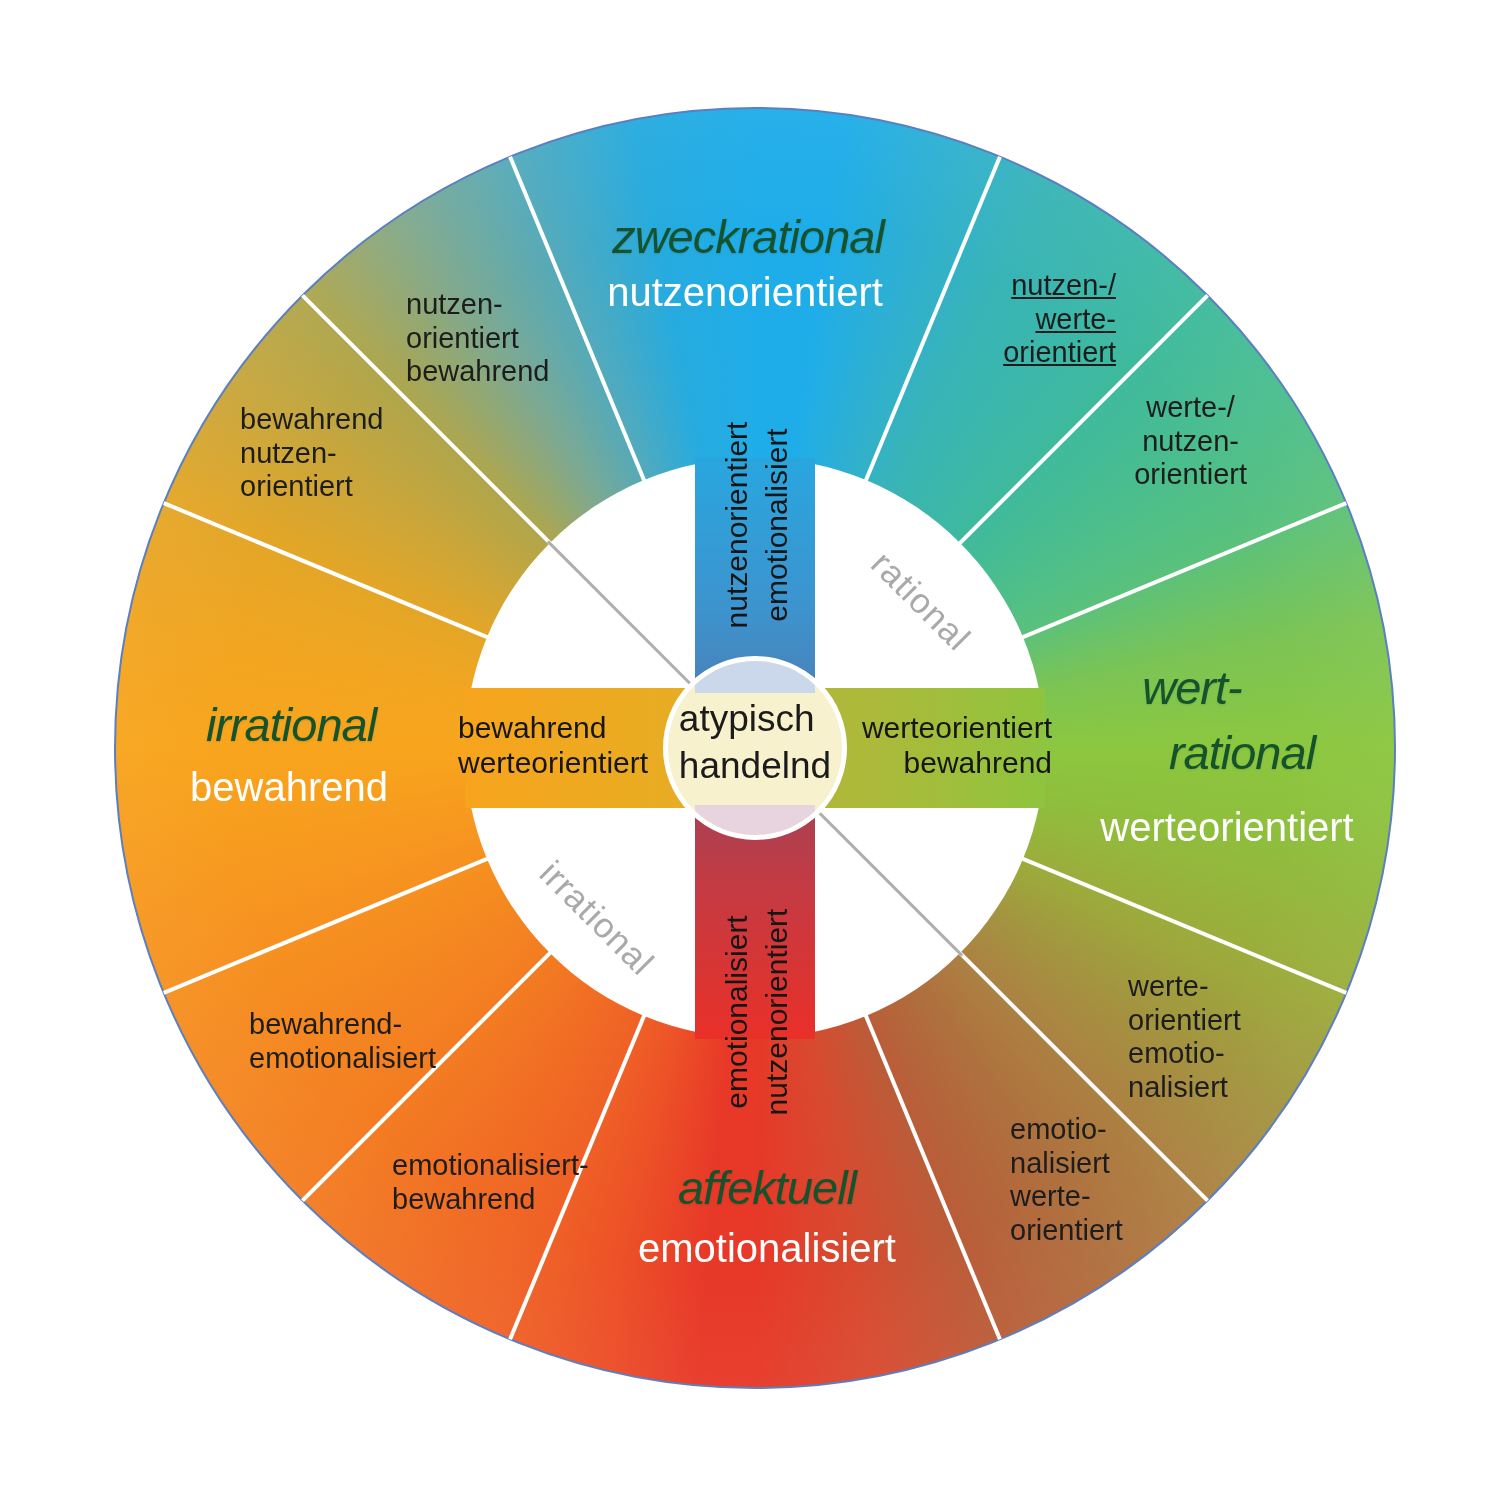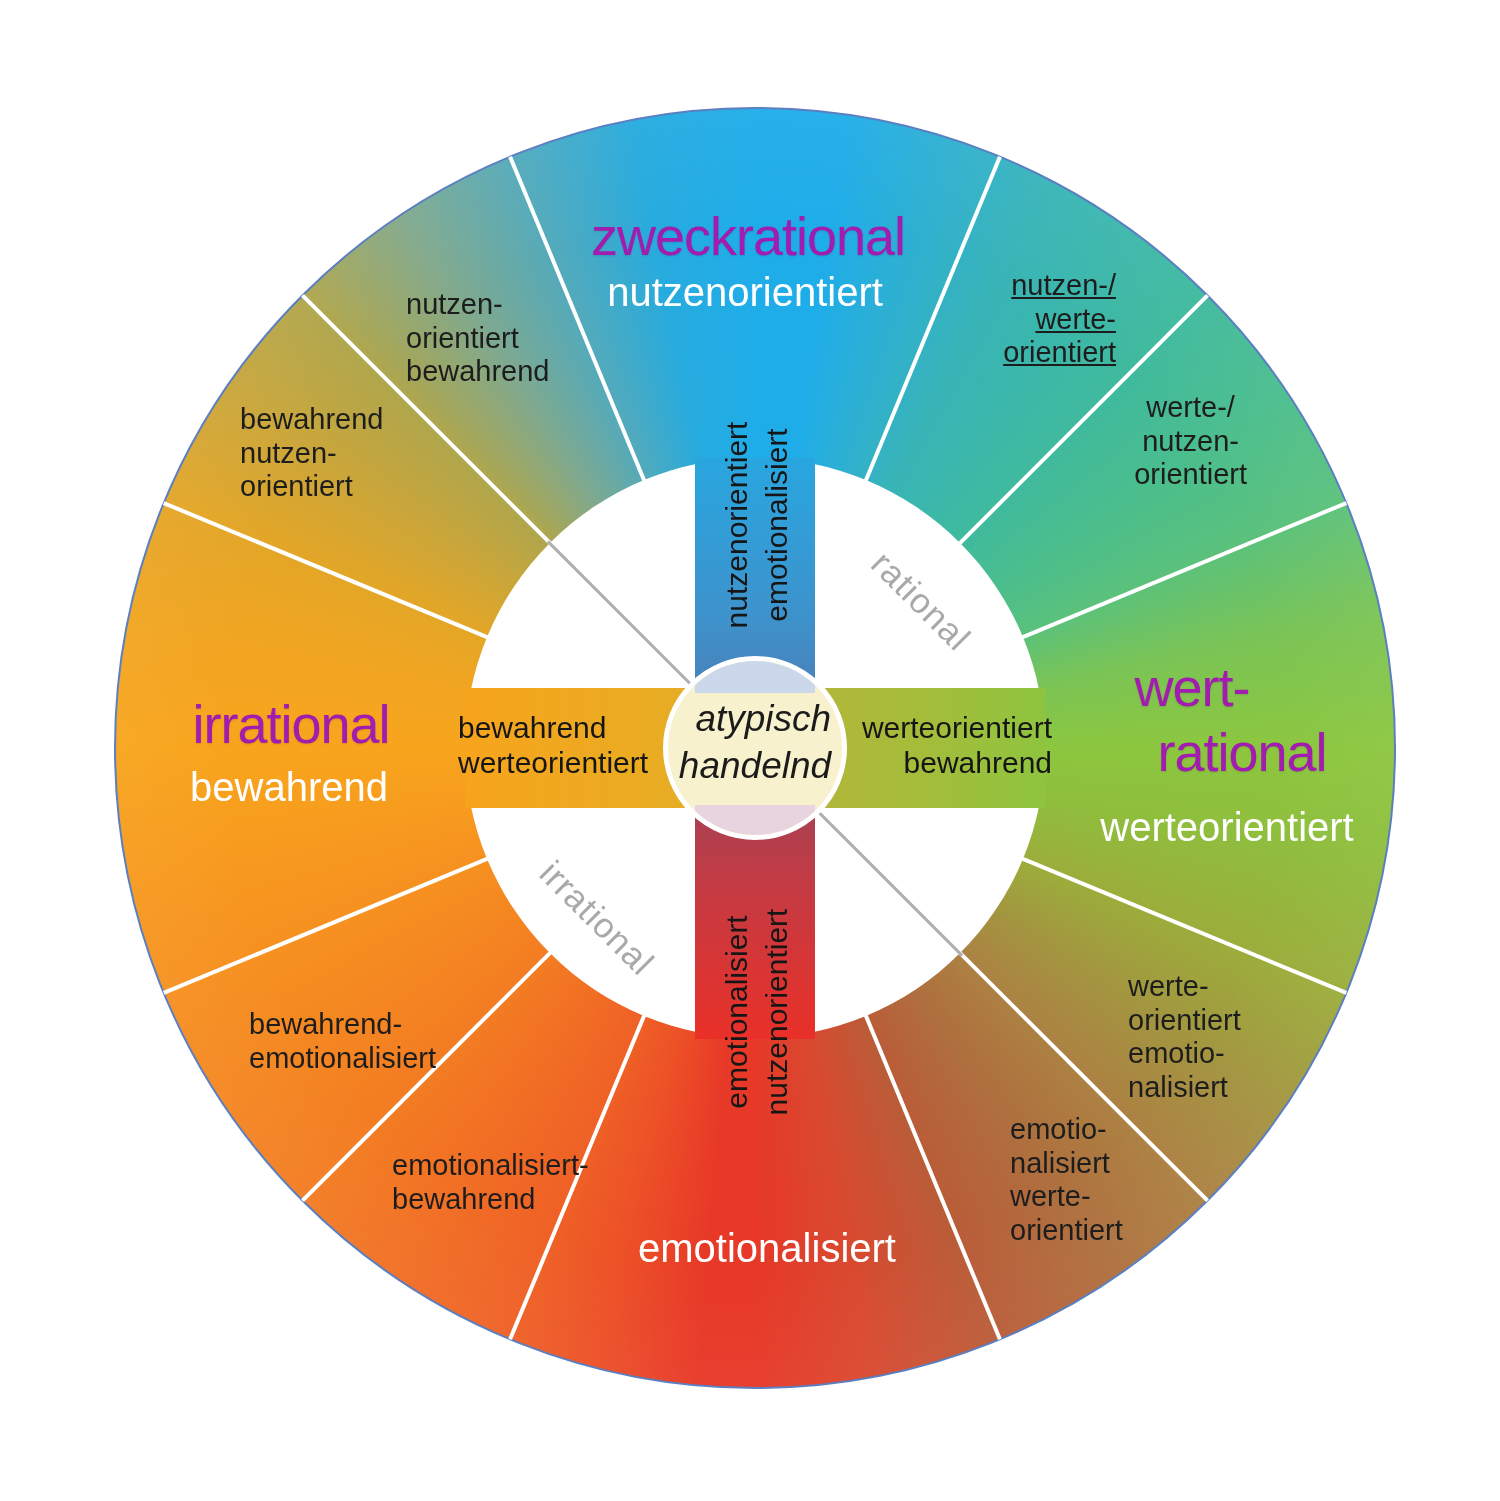--- a/index.html
+++ b/index.html
@@ -64,25 +64,25 @@
   #center-circle{
     position:absolute;left:663px;top:656px;width:184px;height:184px;
     border-radius:50%;border:5px solid #ffffff;box-sizing:border-box;
     background:#F8F1CD;overflow:hidden;
   }
   .cap{position:absolute;left:27px;width:120px;}
   #cap-top{top:0;height:32px;background:#CBD7EA;}
   #cap-bottom{bottom:0;height:30px;background:#E8D4DE;}
   #center-text{
     position:absolute;left:755px;top:742px;transform:translate(-50%,-50%);
-    font-size:37px;line-height:47px;color:#1b1b1b;text-align:right;white-space:nowrap;font-style:italic;
+    font-size:37px;line-height:47px;color:#1b1b1b;text-align:left;white-space:nowrap;
   }
   
   .lbl{position:absolute;transform:translate(-50%,-50%);white-space:nowrap;}
-  .q-title{font-size:54px;letter-spacing:-1px;color:#a21caf;text-shadow:0 1px 2px rgba(0,0,0,0.12);}
+  .q-title{font-size:47px;letter-spacing:-1px;color:#14532d;text-shadow:0 1px 2px rgba(0,0,0,0.12);font-style:italic;}
   .q-sub{font-size:40px;color:#ffffff;}
   .sub-lbl{position:absolute;font-size:29px;line-height:33.5px;color:#1d1d1d;white-space:nowrap;}
   .ta-r{text-align:right;}
 </style>
 </head>
 <body>
 
 <div id="stage">
 
   <div id="wheel"></div>
@@ -139,20 +139,21 @@
     <div>handelnd</div>
   </div>
 
   <div class="lbl q-title" style="left:748px;top:236px;">zweckrational</div>
   <div class="lbl q-sub" style="left:745px;top:292px;">nutzenorientiert</div>
 
   <div class="lbl q-title" style="left:1192px;top:687px;">wert-</div>
   <div class="lbl q-title" style="left:1242px;top:752px;">rational</div>
   <div class="lbl q-sub" style="left:1227px;top:827px;">werteorientiert</div>
 
+  <div class="lbl q-title" style="left:767px;top:1187px;">affektuell</div>
   <div class="lbl q-sub" style="left:767px;top:1248px;">emotionalisiert</div>
 
   <div class="lbl q-title" style="left:291px;top:724px;">irrational</div>
   <div class="lbl q-sub" style="left:289px;top:787px;">bewahrend</div>
 
   <div class="sub-lbl" style="left:406px;top:288px;">
     <div>nutzen-</div>
     <div>orientiert</div>
     <div>bewahrend</div>
   </div>

